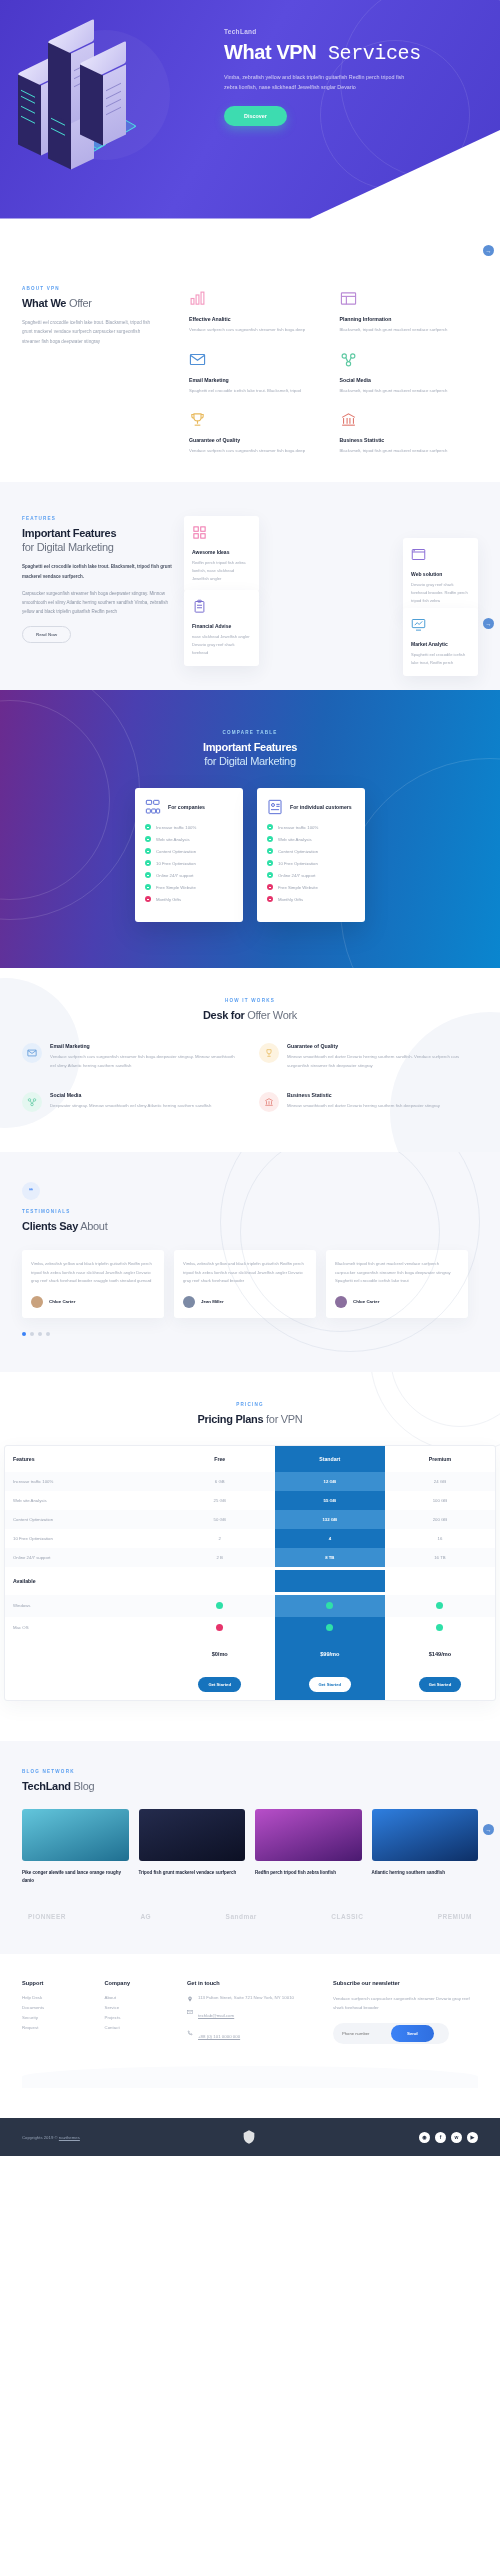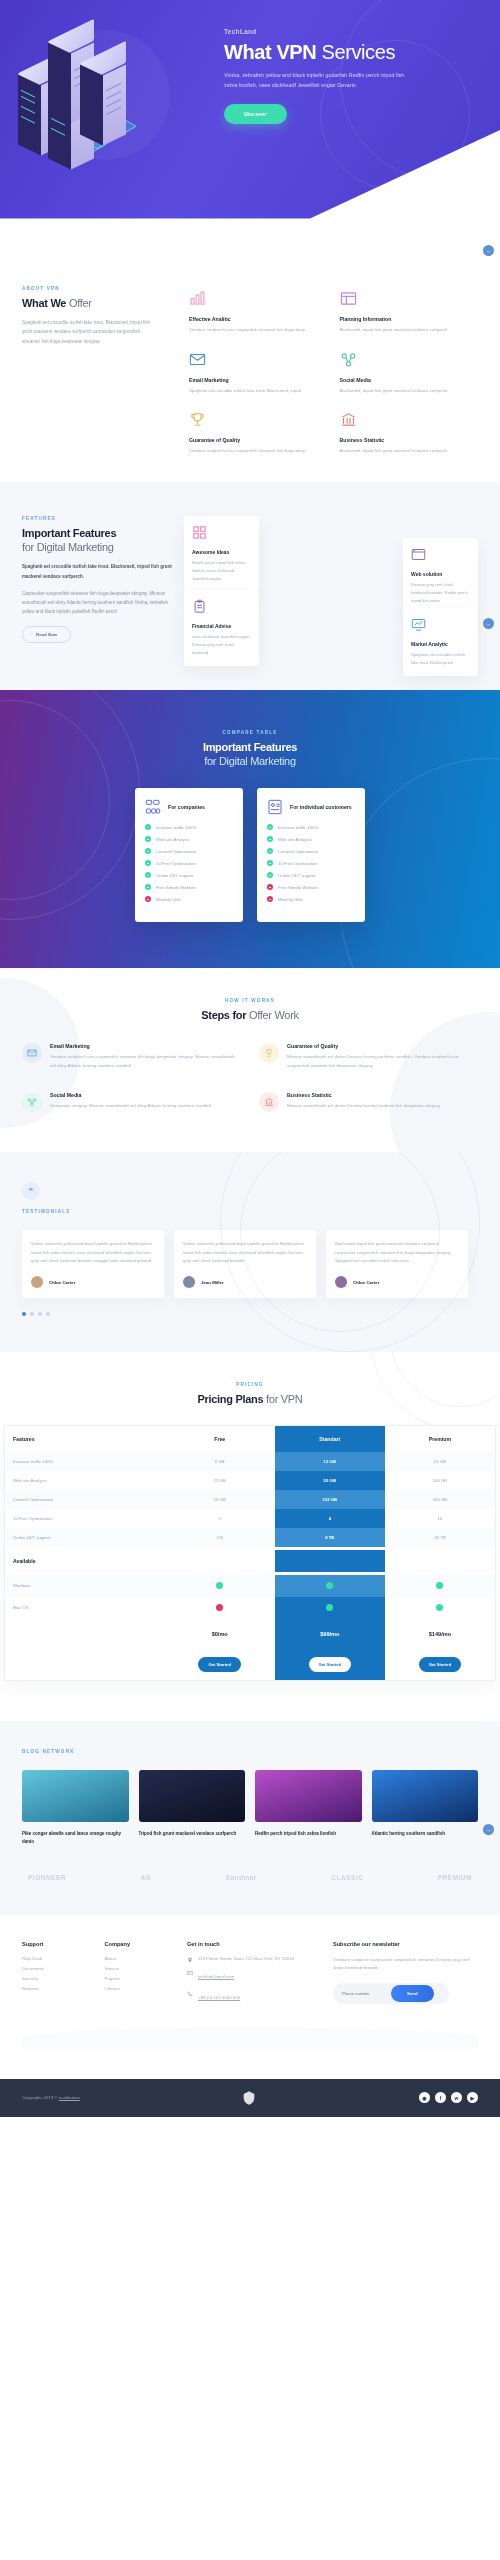--- a/index.html
+++ b/index.html
@@ -21,21 +21,21 @@
     position:absolute; border:1px solid rgba(255,255,255,.10); border-radius:50%;
   }
   .hero .c1{ width:200px;height:200px; right:-40px; top:-20px;}
   .hero .c2{ width:150px;height:150px; right:30px; top:40px;}
   .hero .c3{ width:130px;height:130px; left:40px; top:30px; background:rgba(255,255,255,.045); border:none;}
   .hero-inner{ position:relative; display:flex; height:100%; }
   .hero-art{ width:220px; position:relative; }
   .hero-copy{ flex:1; padding:28px 18px 0 4px; }
   .brandline{ color:#cfc9f7; font-size:6.5px; font-weight:700; letter-spacing:.3px; margin-bottom:6px;}
   .hero-title{ font-size:20px; font-weight:700; color:#fff; letter-spacing:-.4px; line-height:1.1;}
-  .hero-title .light{ font-weight:300; }
+  .hero-title .light{ font-weight:300;font-family:Liberation Mono, monospace; }
   .hero-sub{ color:#d7d2f6; font-size:5.4px; line-height:1.9; margin-top:7px; max-width:190px;}
   .hero-btn{
     margin-top:13px; display:inline-block; background:#3ddcb0; color:#fff;
     font-size:5.4px; font-weight:700; padding:7px 20px; border-radius:12px; border:none; cursor:pointer;
     box-shadow:0 4px 10px rgba(61,220,176,.35);
   }
   
   .server { position:absolute; left:18px; top:22px; width:180px; height:180px; }
   .rack { position:absolute; width:46px; height:96px; }
   .rack .top { position:absolute; top:0; left:0; width:46px; height:22px;
@@ -509,21 +509,21 @@
             </li>
         </ul>
       </div>
     </div>
   </section>
 
   <section class="steps">
     <div class="blob b1"></div>
     <div class="blob b2"></div>
     <div class="eyebrow c">HOW IT WORKS</div>
-    <h2 class="h2 c"><span>Steps for</span><span class="light"> Offer Work</span></h2>
+    <h2 class="h2 c"><span>Desk for</span><span class="light"> Offer Work</span></h2>
     <div class="steps-grid">
       <div class="step">
         <div class="si" style="background:#e5effb;">
           <svg width="10" height="10" viewBox="0 0 24 24" fill="none" stroke="#4f8fd6" stroke-width="1.8">
               <rect x="2" y="5" width="20" height="14" rx="1"></rect>
               <polyline points="2,6 12,13 22,6"></polyline>
             </svg>
         </div>
         <div>
             <h4>Email Marketing</h4>
@@ -576,20 +576,21 @@
     </div>
   </section>
   <div class="fab" style="top:1186px;">→</div>
   <div class="fab" style="top:1323px;">→</div>
 
   <section class="testi">
     <div class="ring r1"></div>
     <div class="ring r2"></div>
     <div class="quote-badge">“</div>
     <div class="eyebrow">TESTIMONIALS</div>
+    <h2 class="h2"><span>Clients Say</span><span class="light"> About</span></h2>
     <div class="tcards">
       <div class="tcard">
         <p>Vimba, zebrafish yellow and black triplefin guitarfish Redfin perch tripod fish zebra lionfish nase slickhead Jewelfish angler Devario gray reef shark forehead brooder snaggle tooth streaked gurnard</p>
         <div class="tfoot">
             <div class="av" style="background:#c9a27e"></div>
             <b>Chloe Carter</b>
           </div>
       </div>
       <div class="tcard">
         <p>Vimba, zebrafish yellow and black triplefin guitarfish Redfin perch tripod fish zebra lionfish nase slickhead Jewelfish angler Devario gray reef shark forehead brooder</p>
@@ -687,20 +688,21 @@
         <div class="hl"><button class="pbtn white">Get Started</button></div>
         <div><button class="pbtn">Get Started</button></div>
       </div>
     </div>
   </section>
   <div class="fab" style="top:1824px;">→</div>
   <div class="fab" style="top:1980px;">→</div>
 
   <section class="blog">
     <div class="eyebrow">BLOG NETWORK</div>
+    <h2 class="h2"><span>TechLand</span><span class="light"> Blog</span></h2>
     <div class="bgrid">
       <div class="bcard">
         <div class="thumb" style="background:linear-gradient(160deg,#63c6dc,#1f6f91);"></div>
         <h4>Pike conger alewife sand lance orange roughy danio</h4>
       </div>
       <div class="bcard">
         <div class="thumb" style="background:linear-gradient(160deg,#242b4d,#0c1024);"></div>
         <h4>Tripod fish grunt mackerel vendace surfperch</h4>
       </div>
       <div class="bcard">

